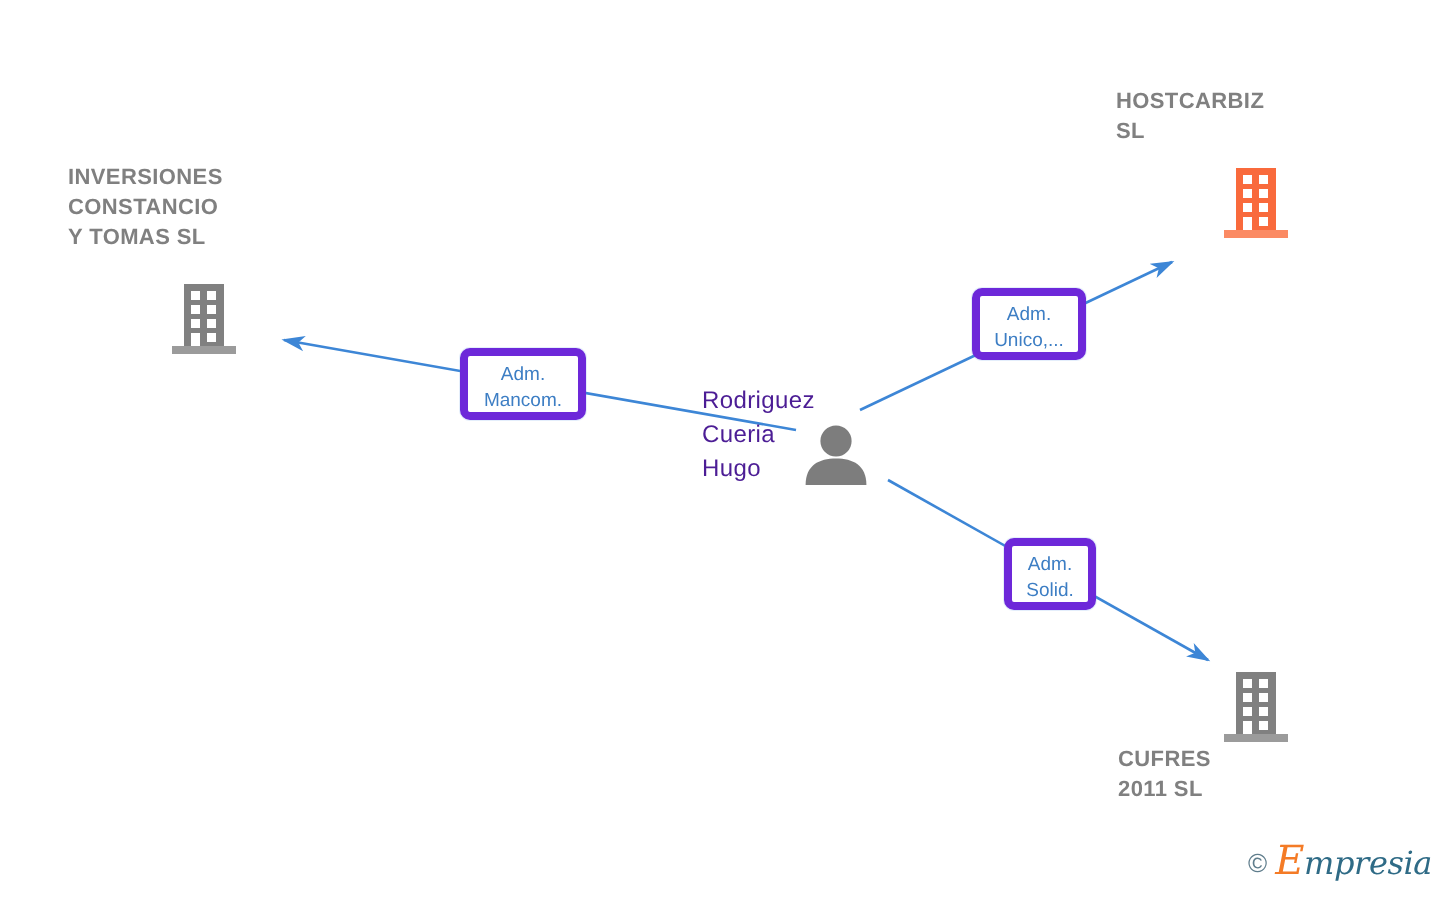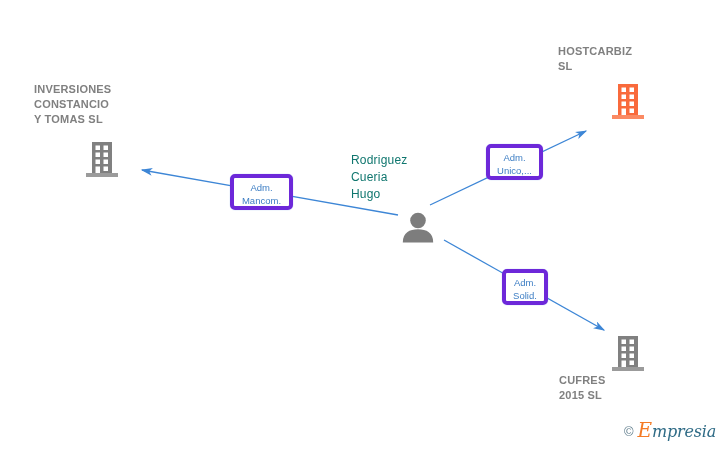--- a/index.html
+++ b/index.html
@@ -33,23 +33,24 @@
     line-height: 15px;
     letter-spacing: 0.2px;
     white-space: pre-line;
     font-weight: bold;
   }
   .node-label.company {
     font-weight: bold;
   }
   .node-label.person {
     font-weight: normal;
-    color: #0f766e;
+    color: #4c1d95;
     font-size: 12px;
     line-height: 17px;
+    margin-top: 40px;
   }
 
   
   .icon-wrap {
     position: absolute;
   }
 
   
   .edge-label {
     position: absolute;
@@ -169,21 +170,21 @@
       <rect x="9.5" y="10.5" width="4.5" height="4.5" fill="#ffffff"></rect>
       <rect x="17.5" y="10.5" width="4.5" height="4.5" fill="#ffffff"></rect>
       <rect x="9.5" y="17.5" width="4.5" height="4.5" fill="#ffffff"></rect>
       <rect x="17.5" y="17.5" width="4.5" height="4.5" fill="#ffffff"></rect>
       <rect x="9.5" y="24.5" width="4.5" height="6.5" fill="#ffffff"></rect>
       <rect x="17.5" y="24.5" width="4.5" height="4.5" fill="#ffffff"></rect>
     </svg>
   </div>
 
   <div class="node-label company" style="left:559px; top:373px; width:140px;">CUFRES
-2015  SL</div>
+2011  SL</div>
 
   <div class="edge-label" style="left:230px; top:174px; width:63px; height:36px;">Adm.
 Mancom.</div>
 
   <div class="edge-label" style="left:486px; top:144px; width:57px; height:36px;">Adm.
 Unico,...</div>
 
   <div class="edge-label" style="left:502px; top:269px; width:46px; height:36px;">Adm.
 Solid.</div>
 

